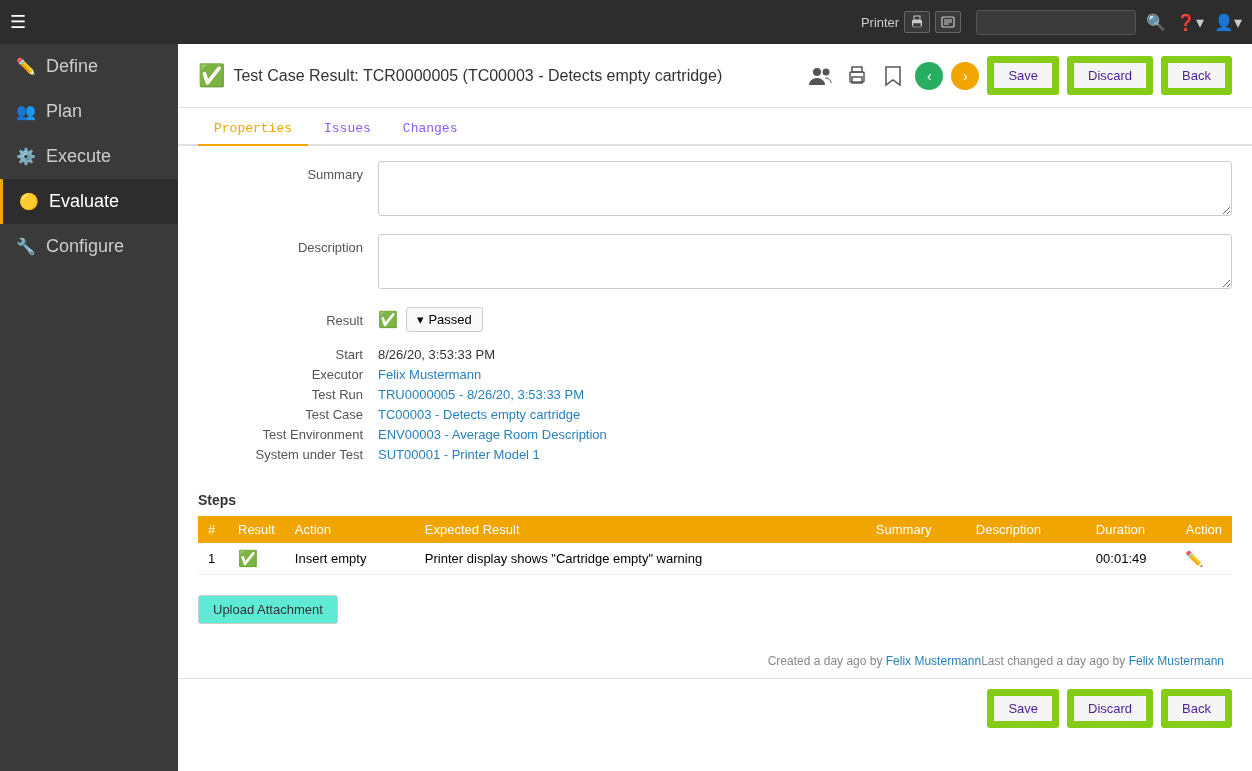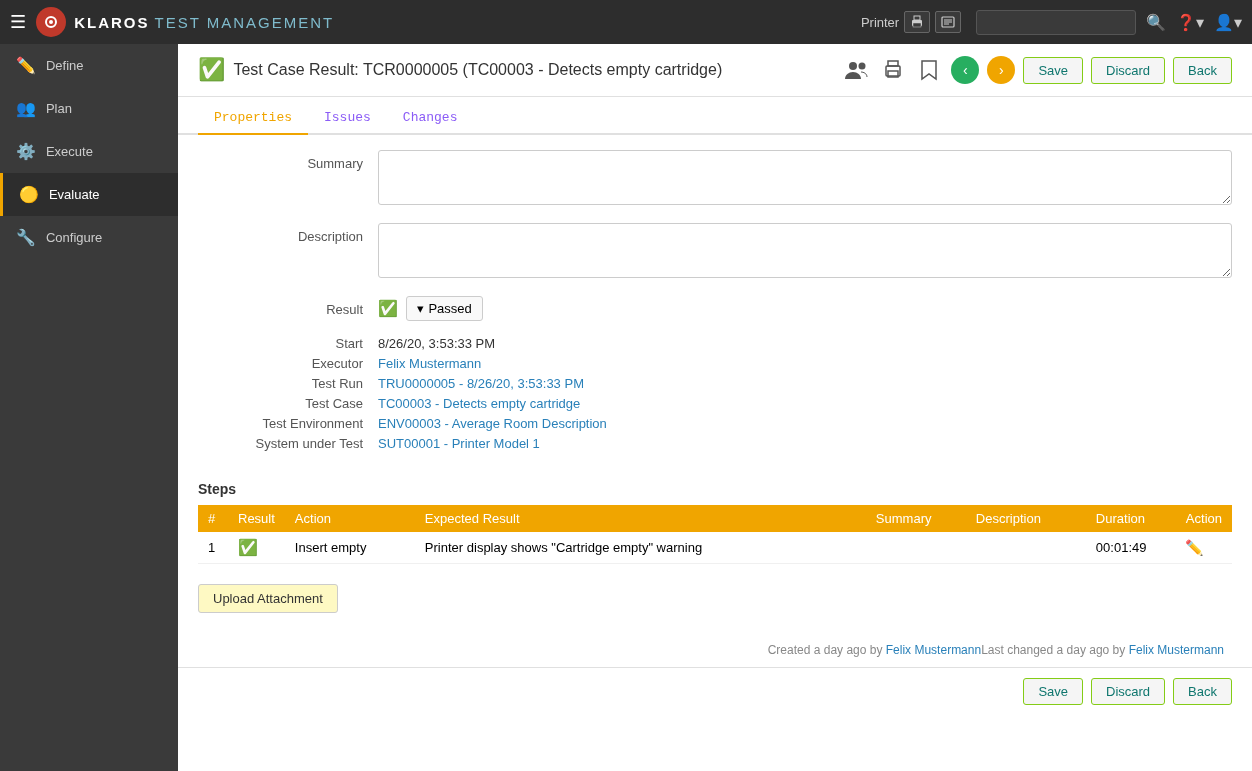--- a/index.html
+++ b/index.html
@@ -43,21 +43,21 @@
     .sidebar-item {
       display: flex;
       align-items: center;
       padding: 12px 16px;
       color: #ccc;
       cursor: pointer;
       gap: 10px;
     }
     .sidebar-item.active { background: #2d2d2d; border-left: 3px solid #f0a500; color: #fff; }
     .sidebar-item-icon { font-size: 16px; }
-    .sidebar-item-label { font-size: 13px; }
+    .sidebar-item-label { font-size: 18px; }
 
     
     .main-content {
       flex: 1;
       background: #fff;
       overflow-y: auto;
       padding: 0;
     }
 
     
@@ -66,21 +66,21 @@
       align-items: center;
       padding: 12px 20px;
       border-bottom: 1px solid #e0e0e0;
       justify-content: space-between;
     }
     .page-title-area { display: flex; align-items: center; gap: 8px; }
     .green-check { color: #27ae60; font-size: 22px; }
     .page-title { font-size: 16px; font-weight: normal; color: #333; }
     .page-actions { display: flex; gap: 8px; align-items: center; }
     .page-action-icon { width: 28px; height: 28px; display: flex; align-items: center; justify-content: center; cursor: pointer; color: #555; }
-    .btn-header { padding: 5px 14px; border: 1px solid #84cc16; background: #f5f5f5; cursor: pointer; border-radius: 3px; font-size: 13px; color: #0f766e; }
+    .btn-header { padding: 5px 14px; border: 7px solid #84cc16; background: #f5f5f5; cursor: pointer; border-radius: 3px; font-size: 13px; color: #4c1d95; }
     .btn-nav { width: 28px; height: 28px; border-radius: 50%; display: flex; align-items: center; justify-content: center; cursor: pointer; color: white; font-size: 14px; }
     .btn-nav-left { background: #27ae60; }
     .btn-nav-right { background: #f0a500; }
 
     
     .tabs {
       display: flex;
       border-bottom: 2px solid #e0e0e0;
       padding: 0 20px;
       margin-top: 5px;
@@ -148,47 +148,37 @@
     .col-hash { width: 30px; }
     .col-result { width: 50px; }
     .col-action { width: 130px; }
     .col-summary { width: 100px; }
     .col-description { width: 120px; }
     .col-duration { width: 90px; }
     .col-action-btn { width: 50px; }
 
     
     .upload-section { padding: 10px 20px; }
-    .btn-upload { padding: 6px 14px; border: 1px solid #ccc; background: #fef9c3; cursor: pointer; border-radius: 3px; font-size: 13px; color: #333; }
+    .btn-upload { padding: 6px 14px; border: 1px solid #ccc; background: #5eead4; cursor: pointer; border-radius: 3px; font-size: 13px; color: #333; }
 
     
     .footer-info { display: flex; justify-content: flex-end; padding: 10px 28px; color: #888; font-size: 12px; margin-top: 10px; }
     .footer-link { color: #2980b9; text-decoration: none; }
 
     
     .bottom-buttons { display: flex; justify-content: flex-end; gap: 8px; padding: 10px 20px; border-top: 1px solid #e0e0e0; }
 
     
     .edit-icon { color: #2980b9; cursor: pointer; font-size: 15px; }
   </style>
 </head>
 <body>
 
 <div class="navbar">
   <span class="navbar-menu-icon">☰</span>
-  <div class="navbar-logo">
-    <div class="navbar-logo-circle">
-      <svg width="14" height="14" viewBox="0 0 14 14">
-          <circle cx="7" cy="7" r="5" fill="none" stroke="white" stroke-width="2"></circle>
-          <circle cx="7" cy="7" r="2" fill="white"></circle>
-        </svg>
-    </div>
-    <span class="navbar-brand">KLAROS</span>
-    <span class="navbar-product">TEST MANAGEMENT</span>
-  </div>
   <div class="navbar-spacer"></div>
   <span class="navbar-printer">Printer</span>
   <div class="navbar-printer-icons">
     <div class="printer-icon-box">
       <svg width="14" height="14" viewBox="0 0 14 14" fill="#ccc">
         <rect x="2" y="5" width="10" height="6" rx="1"></rect>
         <rect x="4" y="1" width="6" height="4" fill="#3a3a3a" stroke="#ccc" stroke-width="1"></rect>
         <rect x="3" y="8" width="8" height="4" fill="#3a3a3a" stroke="#ccc" stroke-width="0.5"></rect>
       </svg>
     </div>

